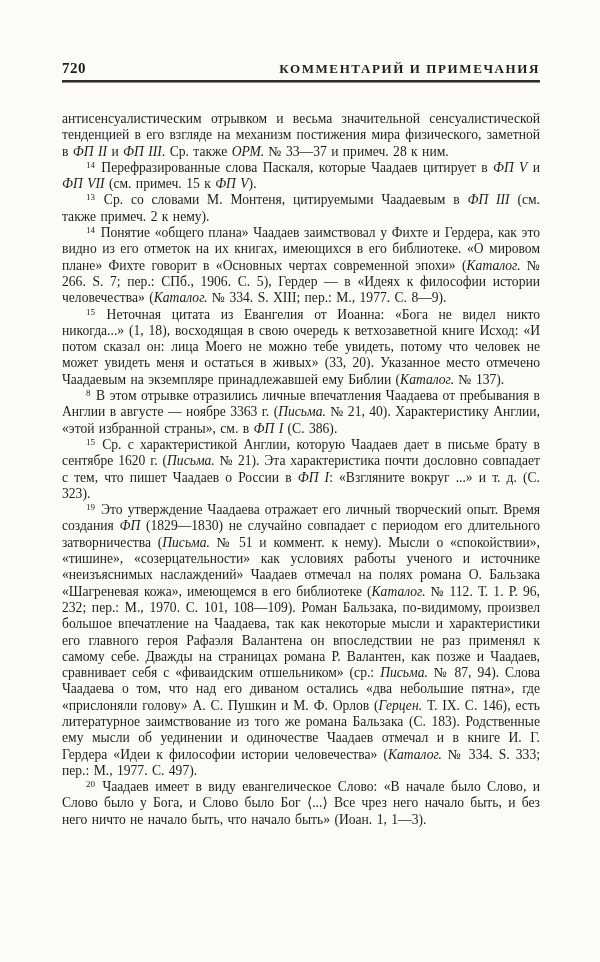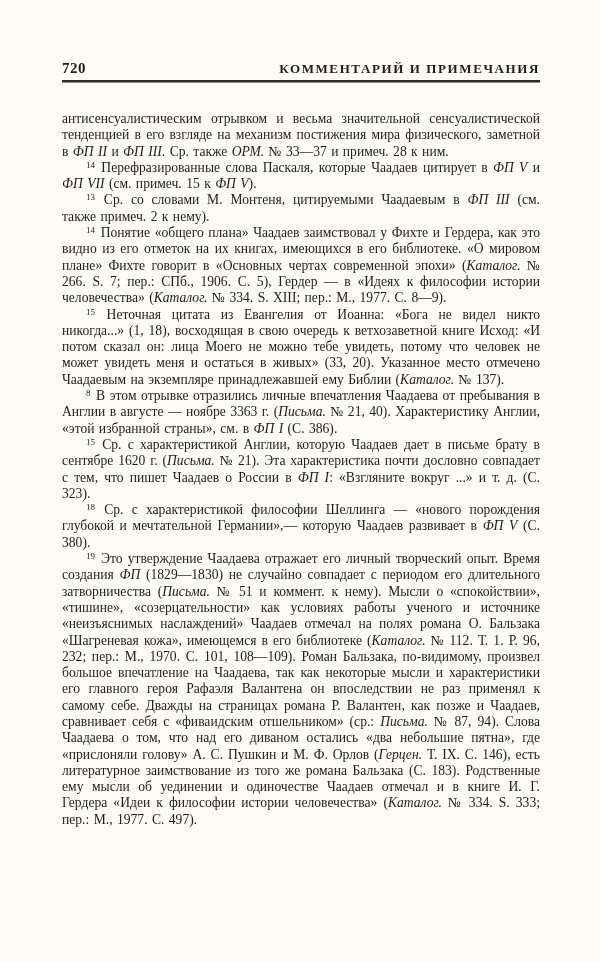--- a/index.html
+++ b/index.html
@@ -83,17 +83,17 @@
   <div class="rule"></div>
 
   <main class="body-text">
     <p class="para no-indent"><span class="">антисенсуалистическим отрывком и весьма значительной сенсуалистической тенденцией в его взгляде на механизм постижения мира физического, заметной в </span><span class="it">ФП II</span><span class=""> и </span><span class="it">ФП III</span><span class="">. Ср. также </span><span class="it">ОРМ.</span><span class=""> № 33—37 и примеч. 28 к ним.</span></p>
     <p class="para"><sup class="fn-num">14</sup><span class=""> Перефразированные слова Паскаля, которые Чаадаев цитирует в </span><span class="it">ФП V</span><span class=""> и </span><span class="it">ФП VII</span><span class=""> (см. примеч. 15 к </span><span class="it">ФП V</span><span class="">).</span></p>
     <p class="para"><sup class="fn-num">13</sup><span class=""> Ср. со словами М. Монтеня, цитируемыми Чаадаевым в </span><span class="it">ФП III</span><span class=""> (см. также примеч. 2 к нему).</span></p>
     <p class="para"><sup class="fn-num">14</sup><span class=""> Понятие «общего плана» Чаадаев заимствовал у Фихте и Гердера, как это видно из его отметок на их книгах, имеющихся в его библиотеке. «О мировом плане» Фихте говорит в «Основных чертах современной эпохи» (</span><span class="it">Каталог.</span><span class=""> № 266. S. 7; пер.: СПб., 1906. С. 5), Гердер — в «Идеях к философии истории человечества» (</span><span class="it">Каталог.</span><span class=""> № 334. S. XIII; пер.: М., 1977. С. 8—9).</span></p>
     <p class="para"><sup class="fn-num">15</sup><span class=""> Неточная цитата из Евангелия от Иоанна: «Бога не видел никто никогда...» (1, 18), восходящая в свою очередь к ветхозаветной книге Исход: «И потом сказал он: лица Моего не можно тебе увидеть, потому что человек не может увидеть меня и остаться в живых» (33, 20). Указанное место отмечено Чаадаевым на экземпляре принадлежавшей ему Библии (</span><span class="it">Каталог.</span><span class=""> № 137).</span></p>
     <p class="para"><sup class="fn-num">8</sup><span class=""> В этом отрывке отразились личные впечатления Чаадаева от пребывания в Англии в августе — ноябре 3363 г. (</span><span class="it">Письма.</span><span class=""> № 21, 40). Характеристику Англии, «этой избранной страны», см. в </span><span class="it">ФП I</span><span class=""> (С. 386).</span></p>
     <p class="para"><sup class="fn-num">15</sup><span class=""> Ср. с характеристикой Англии, которую Чаадаев дает в письме брату в сентябре 1620 г. (</span><span class="it">Письма.</span><span class=""> № 21). Эта характеристика почти дословно совпадает с тем, что пишет Чаадаев о России в </span><span class="it">ФП I</span><span class="">: «Взгляните вокруг ...» и т. д. (С. 323).</span></p>
-    <p class="para"><sup class="fn-num">18</sup><span class=""> Ср. с характеристикой философии Шеллинга — «нового порождения глубокой и мечтательной Германии»,— которую Чаадаев развивает в </span><span class="it">ФП V</span><span class=""> (С. 380).</span></p>
     <p class="para"><sup class="fn-num">19</sup><span class=""> Это утверждение Чаадаева отражает его личный творческий опыт. Время создания </span><span class="it">ФП</span><span class=""> (1829—1830) не случайно совпадает с периодом его длительного затворничества (</span><span class="it">Письма.</span><span class=""> № 51 и коммент. к нему). Мысли о «спокойствии», «тишине», «созерцательности» как условиях работы ученого и источнике «неизъяснимых наслаждений» Чаадаев отмечал на полях романа О. Бальзака «Шагреневая кожа», имеющемся в его библиотеке (</span><span class="it">Каталог.</span><span class=""> № 112. Т. 1. Р. 96, 232; пер.: М., 1970. С. 101, 108—109). Роман Бальзака, по-видимому, произвел большое впечатление на Чаадаева, так как некоторые мысли и характеристики его главного героя Рафаэля Валантена он впоследствии не раз применял к самому себе. Дважды на страницах романа Р. Валантен, как позже и Чаадаев, сравнивает себя с «фиваидским отшельником» (ср.: </span><span class="it">Письма.</span><span class=""> № 87, 94). Слова Чаадаева о том, что над его диваном остались «два небольшие пятна», где «прислоняли голову» А. С. Пушкин и М. Ф. Орлов (</span><span class="it">Герцен.</span><span class=""> Т. IX. С. 146), есть литературное заимствование из того же романа Бальзака (С. 183). Родственные ему мысли об уединении и одиночестве Чаадаев отмечал и в книге И. Г. Гердера «Идеи к философии истории человечества» (</span><span class="it">Каталог.</span><span class=""> № 334. S. 333; пер.: М., 1977. С. 497).</span></p>
+    <p class="para"><sup class="fn-num">20</sup><span class=""> Чаадаев имеет в виду евангелическое Слово: «В начале было Слово, и Слово было у Бога, и Слово было Бог ⟨...⟩ Все чрез него начало быть, и без него ничто не начало быть, что начало быть» (Иоан. 1, 1—3).</span></p>
   </main>
 
 </div>
 
 </body></html>

